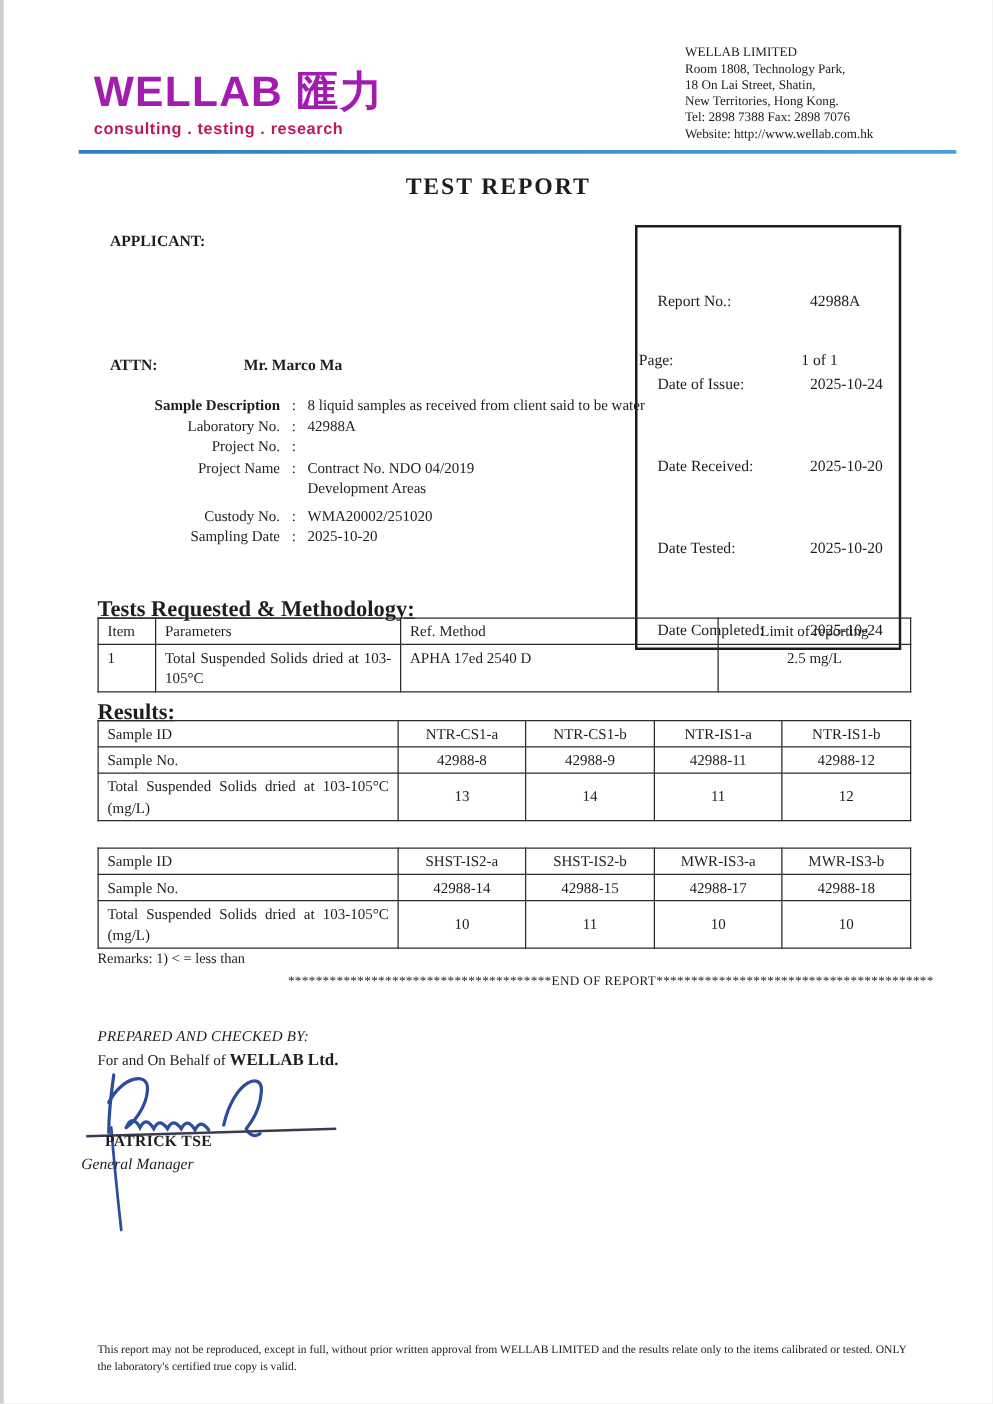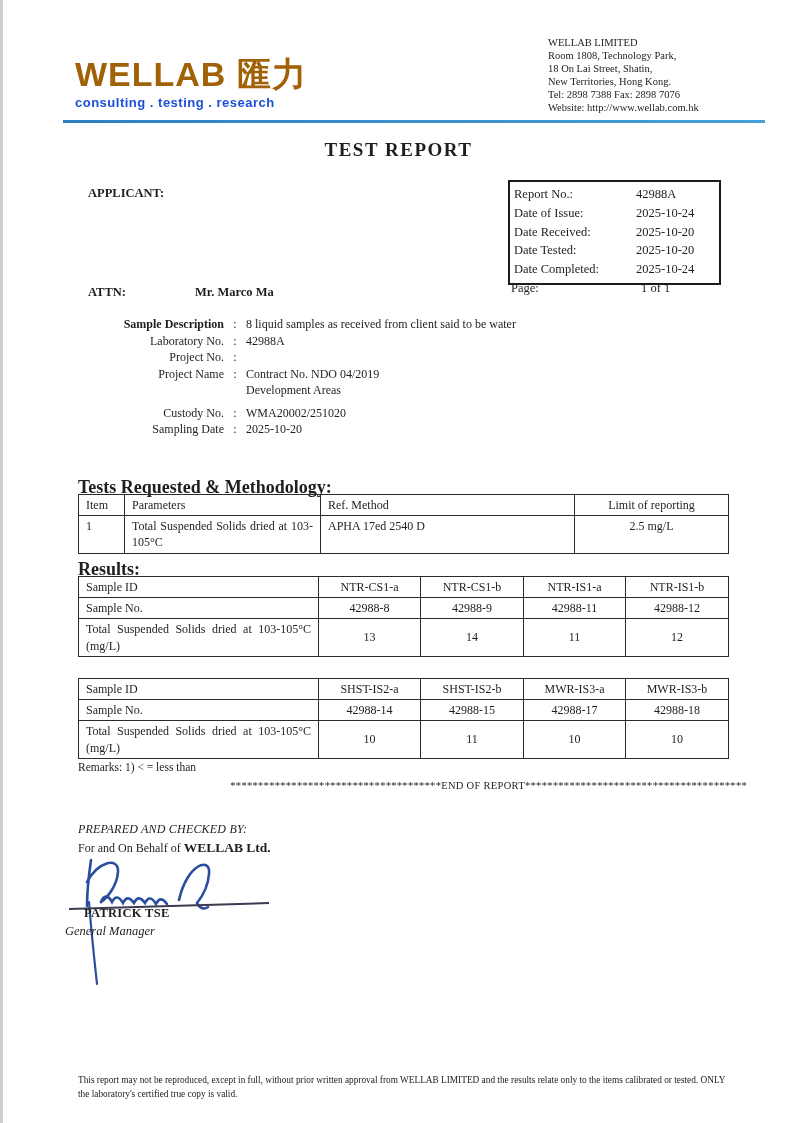--- a/index.html
+++ b/index.html
@@ -5,31 +5,31 @@
   html,body{margin:0;padding:0;background:#e9e9e9;}
   .page{
     position:relative;width:794px;height:1123px;background:#ffffff;
     margin:0 auto;overflow:hidden;
     font-family:"Liberation Serif","DejaVu Serif",serif;color:#1e1e1e;
     border-left:3px solid #cfcfcf;box-sizing:border-box;
   }
   .abs{position:absolute;}
   
   .logo-line{font-family:"Liberation Sans","DejaVu Sans",sans-serif;font-weight:bold;font-size:34px;letter-spacing:1px;line-height:1;}
-  .logo-tagline{font-family:"Liberation Sans","DejaVu Sans",sans-serif;font-weight:600;font-size:13px;color:#1d4ed8;margin-top:4px;letter-spacing:.5px;}
+  .logo-tagline{font-family:"Liberation Sans","DejaVu Sans",sans-serif;font-weight:600;font-size:13px;color:#be185d;margin-top:4px;letter-spacing:.5px;}
   .addr{font-size:10.5px;line-height:1.23;color:#222;}
   .rule{height:3px;}
   
   .title{font-size:19px;font-weight:bold;letter-spacing:1.5px;text-align:center;width:100%;}
   
   .lbl-b{font-weight:bold;font-size:12.5px;}
   .applicant-val{font-weight:bold;font-size:12.5px;line-height:1.55;}
   
   .rbox{border:2.5px solid #1c1c1c;width:213px;box-sizing:border-box;padding:3px 0 4px 0;}
-  .rrow{display:grid;grid-template-columns:122px 1fr;font-size:12.5px;line-height:1.5;padding-left:4px;}
+  .rrow{display:grid;grid-template-columns:122px 1fr;font-size:12.5px;line-height:1.5;padding-left:16px;margin-top:47px;}
   .prow{display:grid;grid-template-columns:130px 1fr;font-size:12.5px;width:213px;padding-left:3px;box-sizing:border-box;}
   
   .srow{display:grid;grid-template-columns:146px 22px 1fr;font-size:12px;line-height:1.38;}
   .srow .sl{text-align:right;}
   .srow .sc{text-align:center;}
   
   table{border-collapse:collapse;table-layout:fixed;width:650px;font-size:12px;}
   td,th{border:1.4px solid #2b2b2b;padding:2px 7px;font-weight:normal;text-align:left;vertical-align:middle;line-height:1.35;}
   .tc{text-align:center;}
   .just{text-align:justify;}
@@ -44,21 +44,21 @@
   .sig-role{font-style:italic;font-size:12.5px;}
   .footer{font-size:9.3px;line-height:1.55;color:#222;width:648px;}
   svg{display:block;}
 </style>
 </head>
 <body>
 
 <div class="page">
 
   <div class="abs" style="left:72px;top:57px;">
-    <div class="logo-line" style="color:#a16207;"><span>WELLAB</span> <span>匯力</span></div>
+    <div class="logo-line" style="color:#a21caf;"><span>WELLAB</span> <span>匯力</span></div>
     <div class="logo-tagline">consulting . testing . research</div>
   </div>
 
   <div class="abs addr" style="left:545px;top:37px;">
     <div>WELLAB LIMITED</div>
     <div>Room 1808, Technology Park,</div>
     <div>18 On Lai Street, Shatin,</div>
     <div>New Territories, Hong Kong.</div>
     <div>Tel: 2898 7388 Fax: 2898 7076</div>
     <div>Website: http://www.wellab.com.hk</div>

